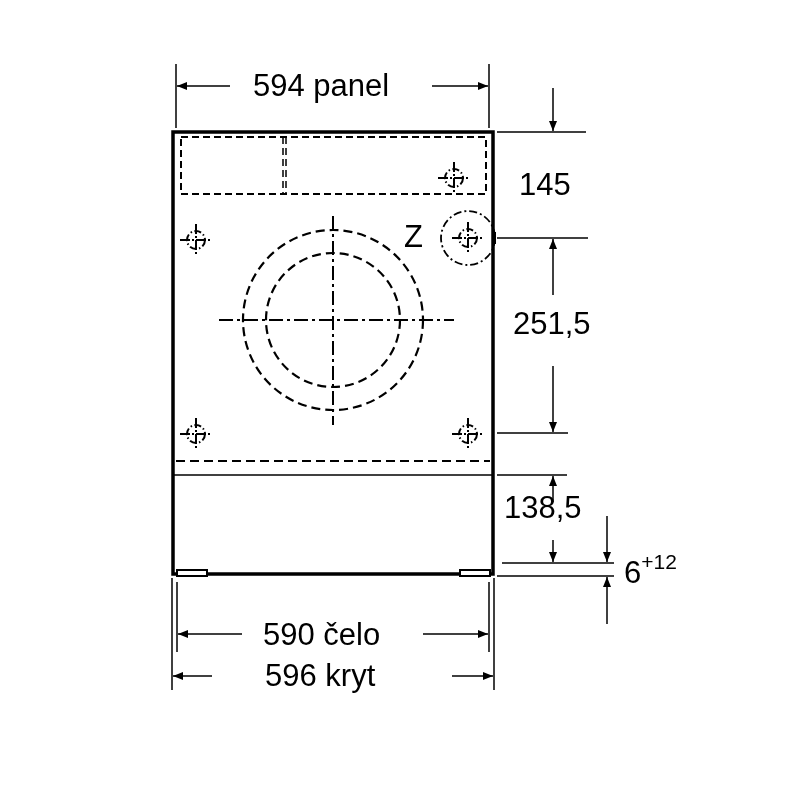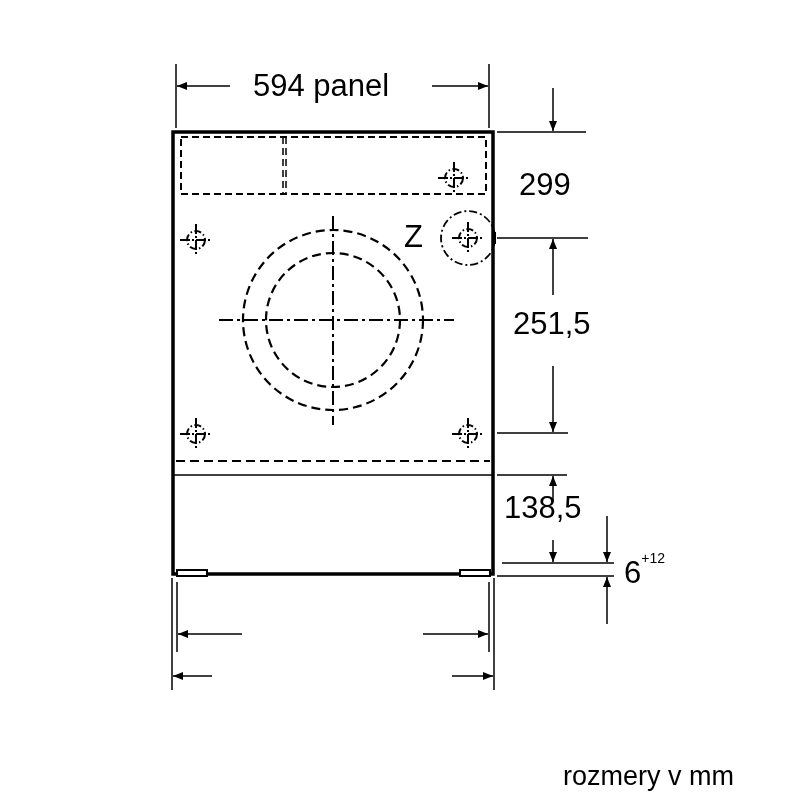--- a/index.html
+++ b/index.html
@@ -7,21 +7,21 @@
     #stage { position: relative; width: 800px; height: 800px; margin-left: 16px; }
     svg { position: absolute; left: 0; top: 0; }
     .lbl {
       position: absolute;
       font-family: "Liberation Sans", sans-serif;
       color: #000;
       white-space: nowrap;
       line-height: 1;
     }
     .dim { font-size: 31px; }
-    .sup { font-size: 14px; vertical-align: top; position: relative; top: -6px; }
+    .sup { font-size: 21px; vertical-align: top; position: relative; top: -6px; }
     .foot { font-size: 27px; }
   </style>
 </head>
 <body>
 
 <div id="stage">
   <svg width="800" height="800" viewBox="0 0 800 800">
     <defs>
       <marker id="arr" viewBox="0 0 10 10" refX="10" refY="5" markerWidth="10" markerHeight="10" orient="auto-start-reverse" markerUnits="userSpaceOnUse">
         <path d="M0,1 L10,5 L0,9 Z" fill="#000"></path>
@@ -107,19 +107,20 @@
       <line x1="161" y1="582" x2="161" y2="652" stroke="#000" stroke-width="1.5"></line>
       <line x1="473" y1="582" x2="473" y2="652" stroke="#000" stroke-width="1.5"></line>
       <line x1="226" y1="634" x2="162" y2="634" stroke="#000" stroke-width="1.5" marker-end="url(#arr)"></line>
       <line x1="407" y1="634" x2="472" y2="634" stroke="#000" stroke-width="1.5" marker-end="url(#arr)"></line>
       <line x1="196" y1="676" x2="157" y2="676" stroke="#000" stroke-width="1.5" marker-end="url(#arr)"></line>
       <line x1="436" y1="676" x2="477" y2="676" stroke="#000" stroke-width="1.5" marker-end="url(#arr)"></line>
     </g>
   </svg>
 
   <span class="lbl dim" style="left:237px; top:70px;">594 panel</span>
-  <span class="lbl dim" style="left:503px; top:169px;">299</span>
+  <span class="lbl dim" style="left:503px; top:169px;">145</span>
   <span class="lbl dim" style="left:388px; top:221px;">Z</span>
   <span class="lbl dim" style="left:497px; top:308px;">251,5</span>
   <span class="lbl dim" style="left:488px; top:492px;">138,5</span>
   <span class="lbl dim" style="left:608px; top:557px;"><span>6</span><span class="sup">+12</span></span>
-  <span class="lbl foot" style="left:547px; top:763px;">rozmery v mm</span>
+  <span class="lbl dim" style="left:247px; top:619px;">590 čelo</span>
+  <span class="lbl dim" style="left:249px; top:660px;">596 kryt</span>
 </div>
 
 </body></html>

